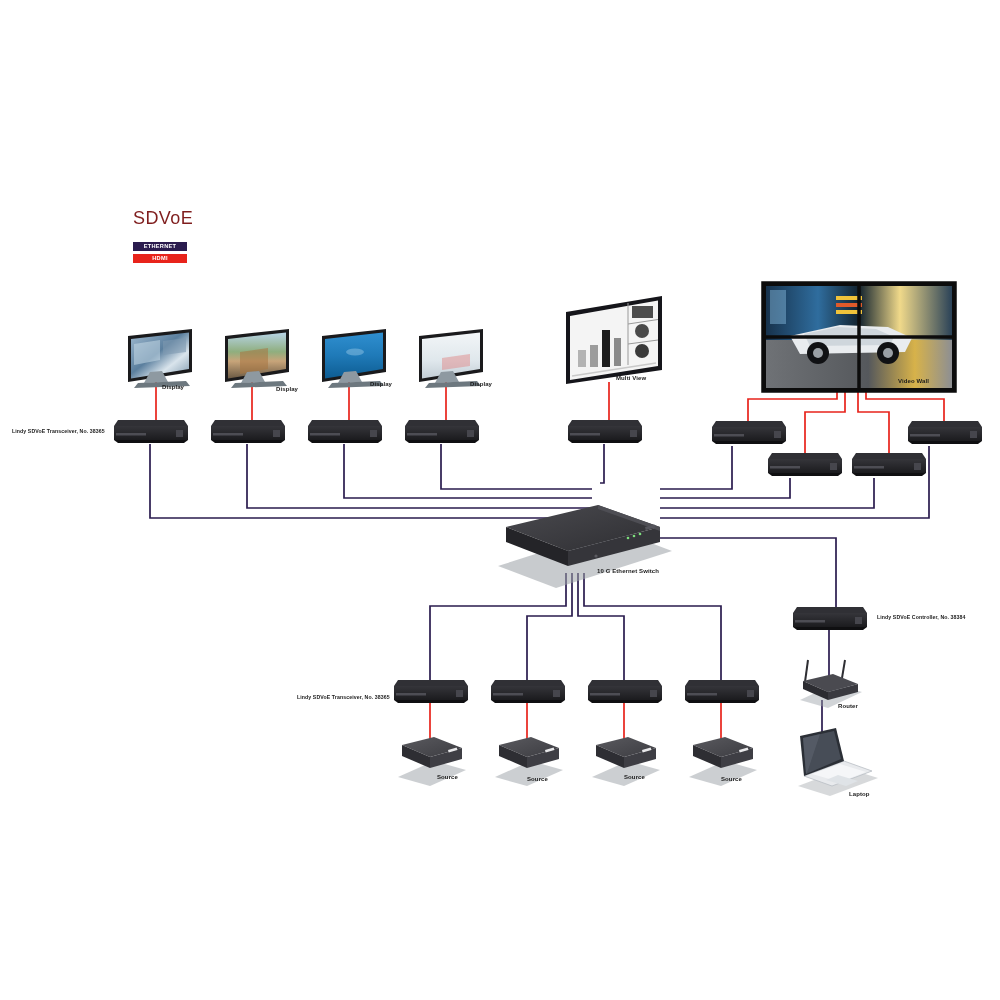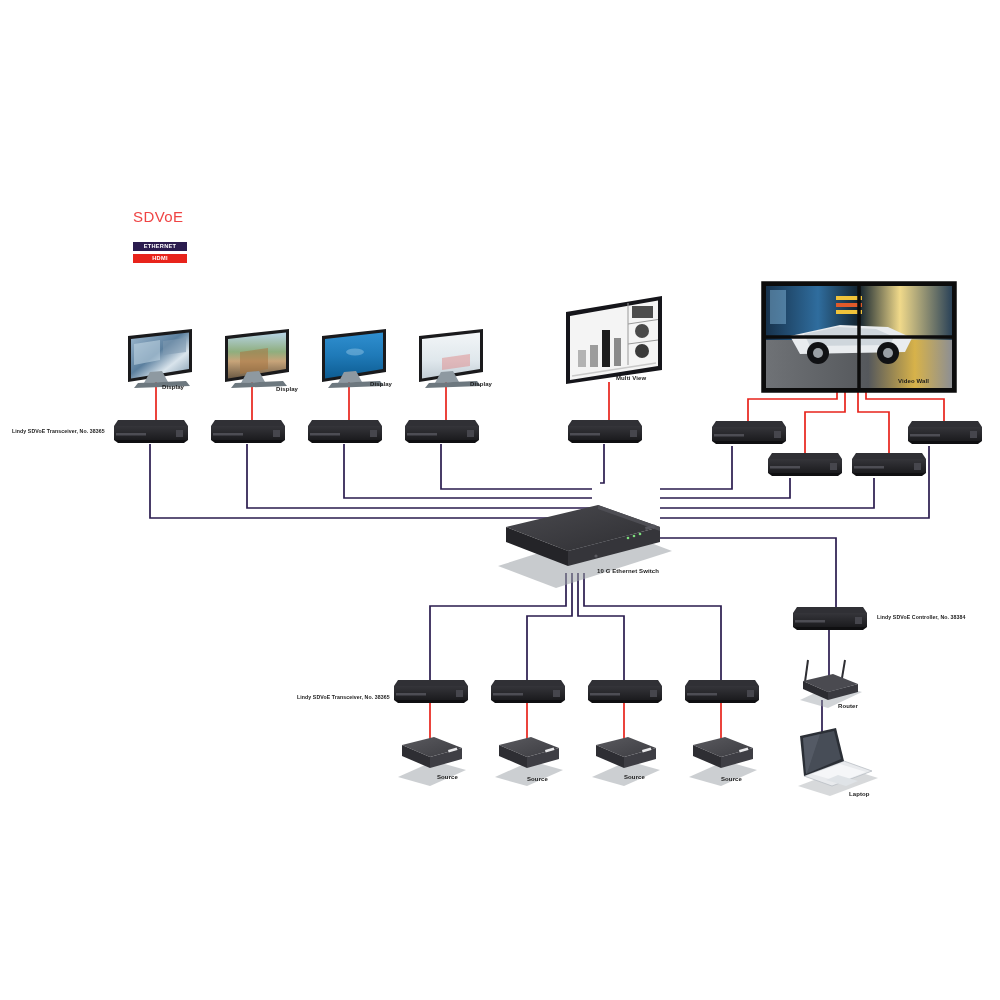--- a/index.html
+++ b/index.html
@@ -13,21 +13,21 @@
   #cables{z-index:1}
   #devices{z-index:2}
   .lbl{
     position:absolute;z-index:4;
     font-size:5.2px;font-weight:bold;color:#1a1a1a;
     letter-spacing:.1px;white-space:nowrap;line-height:1;
   }
   .lbl.sz6{font-size:6px}
   .legend-title{
     position:absolute;left:133px;top:208px;z-index:4;
-    font-size:15px;color:#ef4444;letter-spacing:.4px;
+    font-size:18px;color:#7f1d1d;letter-spacing:.4px;
   }
   .chip{
     position:absolute;z-index:4;
     width:54px;height:9px;line-height:9px;text-align:center;
     font-size:5.6px;font-weight:bold;color:#fff;letter-spacing:.3px;
   }
   #chip-eth{left:133px;top:242px;background:#2a1b4e;}
   #chip-hdmi{left:133px;top:254px;background:#e8231b;}
 </style>
 </head>

